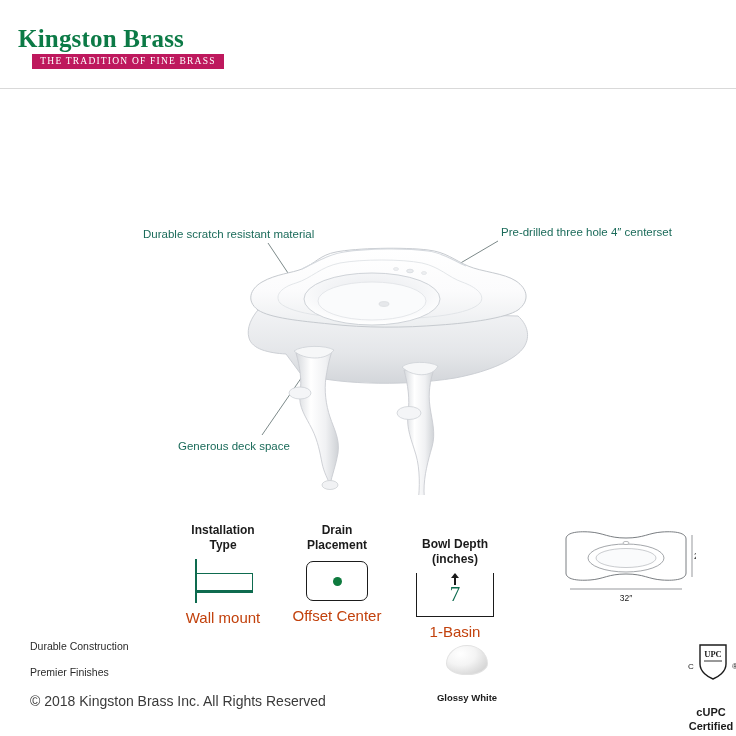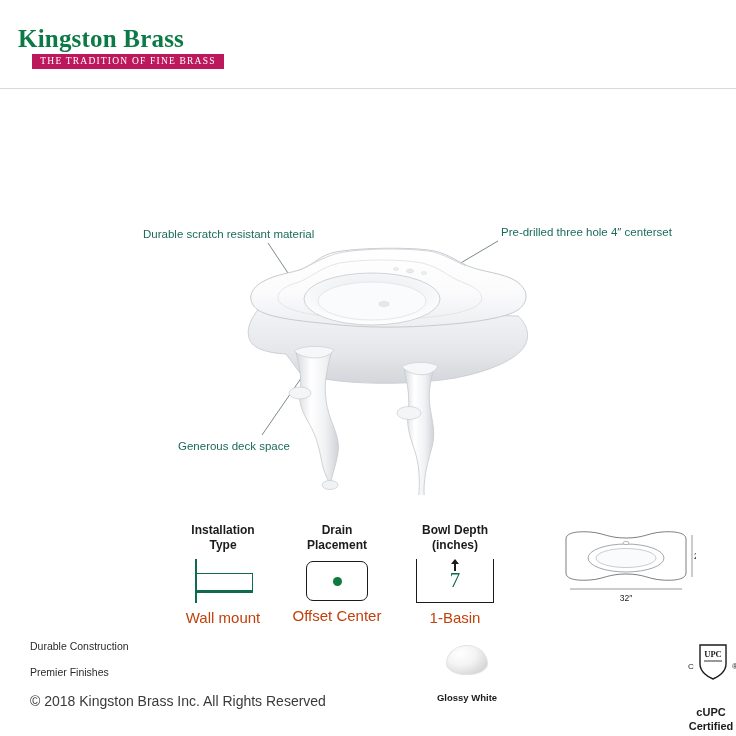--- a/index.html
+++ b/index.html
@@ -334,21 +334,21 @@
     <div class="spec-title">
       <span>Drain</span><br>
       <span>Placement</span>
     </div>
     <div class="spec-icon icon-drain">
       <div class="dot"></div>
     </div>
     <div class="spec-label">Offset Center</div>
   </div>
 
-  <div class="spec" style="left:390px; top:18px; width:130px;">
+  <div class="spec" style="left:390px; top:32px; width:130px;">
     <div class="spec-title">
       <span>Bowl Depth</span><br>
       <span>(inches)</span>
     </div>
     <div class="spec-icon icon-depth">
       <div class="box"></div>
       <div class="arrow"></div>
       <div class="num">7</div>
     </div>
     <div class="spec-label">1-Basin</div>

